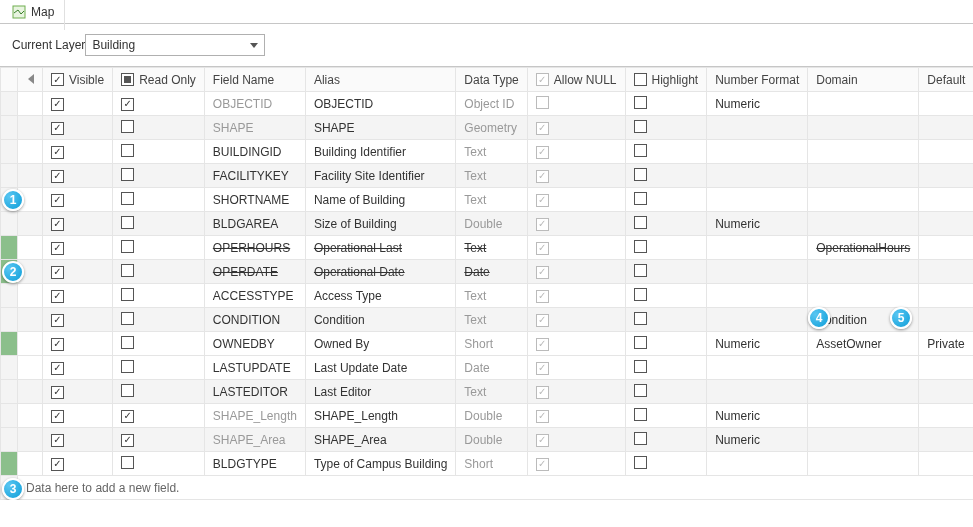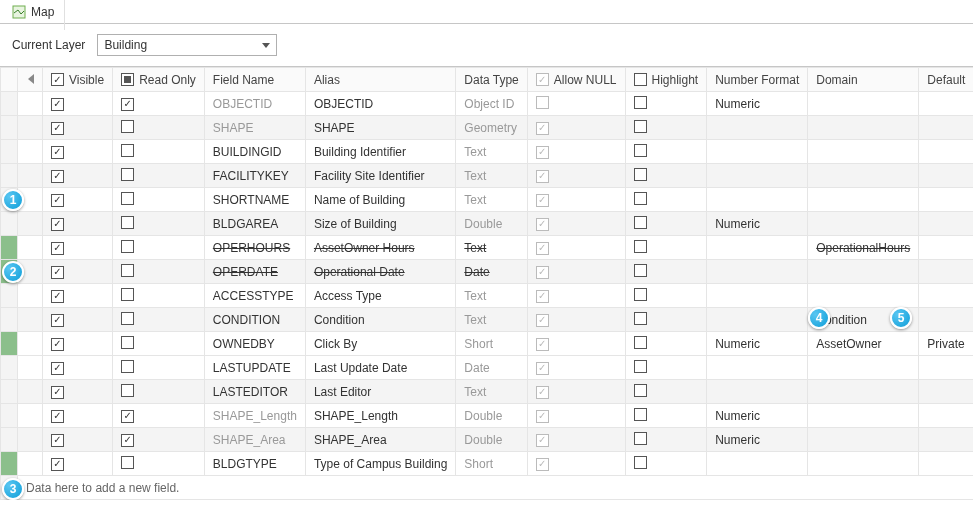--- a/index.html
+++ b/index.html
@@ -34,21 +34,20 @@
     border-left: 1px solid #c6c6c6;
     border-right: 1px solid #c6c6c6;
     position: relative;
     top: 1px;
   }
   .tab-icon { width: 14px; height: 14px; display:flex; align-items:center; justify-content:center; }
   .tab-close { width:10px; height:10px; display:flex; align-items:center; justify-content:center; color:#555; }
   .toolbar {
     display: flex;
     align-items: center;
-    gap: 12px;
     padding: 10px 12px;
     border-bottom: 1px solid #c6c6c6;
   }
   .layer-select {
     width: 180px;
     height: 22px;
     border: 1px solid #b0b0b0;
     display: flex;
     align-items: center;
     justify-content: space-between;
@@ -284,21 +283,21 @@
           <td>Numeric</td>
           <td></td>
           <td></td>
         </tr>
         <tr class="strike">
           <td class="handle green-mark"></td>
           <td class="col-marker"></td>
           <td class="center"><span class="chk checked"></span></td>
           <td class="center"><span class="chk"></span></td>
           <td>OPERHOURS</td>
-          <td>AssetOwner Hours</td>
+          <td>Operational Last</td>
           <td>Text</td>
           <td class="center"><span class="chk checked disabled"></span></td>
           <td class="center"><span class="chk"></span></td>
           <td></td>
           <td>OperationalHours</td>
           <td></td>
         </tr>
         <tr class="shade strike">
           <td class="handle green-mark"></td>
           <td class="col-marker"></td>
@@ -340,21 +339,21 @@
           <td></td>
           <td>Condition</td>
           <td></td>
         </tr>
         <tr>
           <td class="handle green-mark"></td>
           <td class="col-marker"></td>
           <td class="center"><span class="chk checked"></span></td>
           <td class="center"><span class="chk"></span></td>
           <td>OWNEDBY</td>
-          <td>Click By</td>
+          <td>Owned By</td>
           <td class="muted">Short</td>
           <td class="center"><span class="chk checked disabled"></span></td>
           <td class="center"><span class="chk"></span></td>
           <td>Numeric</td>
           <td>AssetOwner</td>
           <td>Private</td>
         </tr>
         <tr>
           <td class="handle"></td>
           <td class="col-marker"></td>

